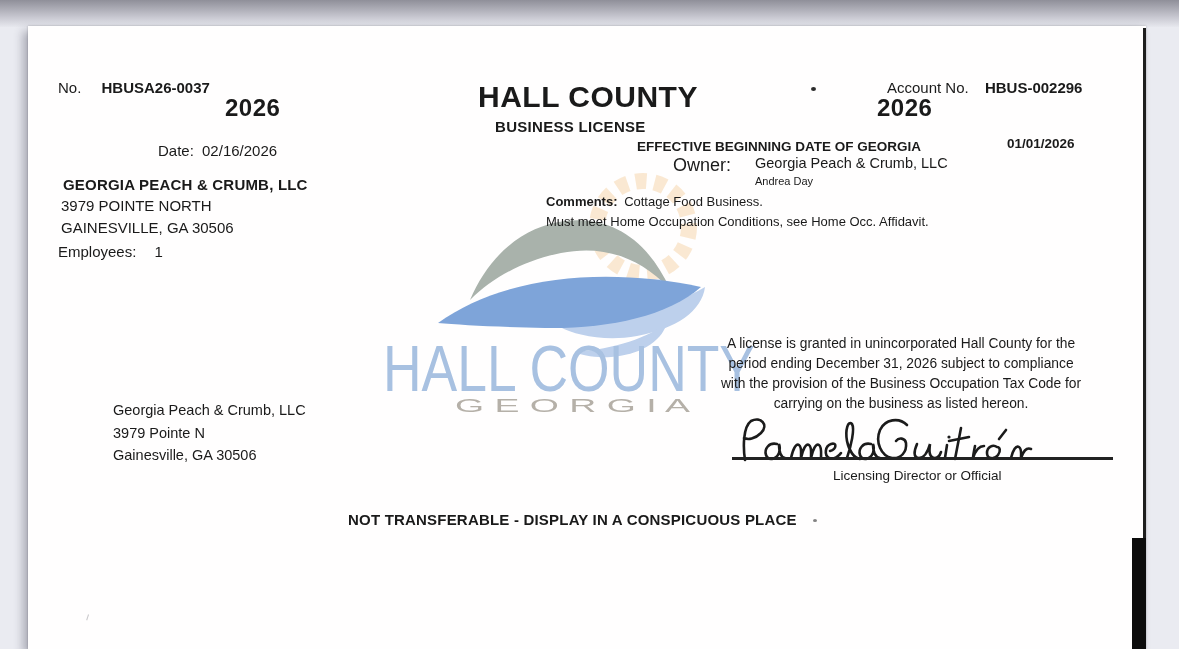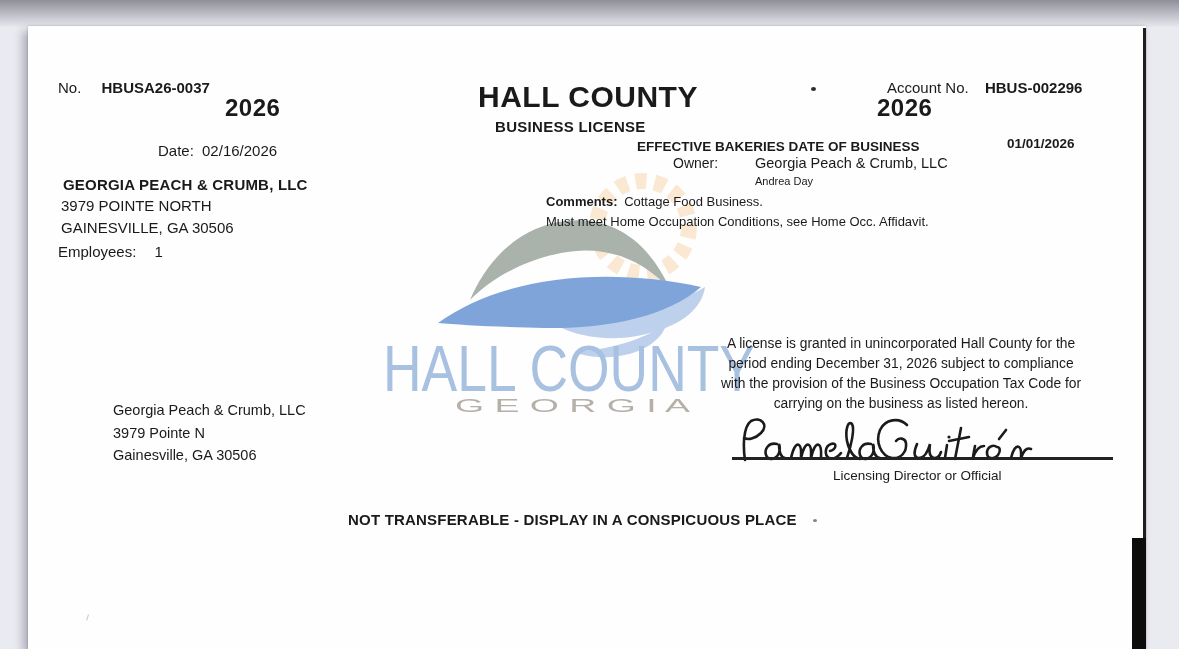--- a/index.html
+++ b/index.html
@@ -59,23 +59,23 @@
   <div class="abs t b" style="left:63px;top:176px;letter-spacing:.2px">GEORGIA PEACH &amp; CRUMB, LLC</div>
   <div class="abs t" style="left:61px;top:197px">3979 POINTE NORTH</div>
   <div class="abs t" style="left:61px;top:219px">GAINESVILLE, GA 30506</div>
   <div class="abs t" style="left:58px;top:243px">
     <span>Employees:</span>
     <span class="b" style="margin-left:14px;font-weight:normal">1</span>
   </div>
 
   <div class="abs title" style="left:478px;top:80px">HALL COUNTY</div>
   <div class="abs sub" style="left:495px;top:118px">BUSINESS LICENSE</div>
-  <div class="abs small b" style="left:637px;top:139px">EFFECTIVE BAKERIES DATE OF BUSINESS</div>
+  <div class="abs small b" style="left:637px;top:139px">EFFECTIVE BEGINNING DATE OF GEORGIA</div>
   <div class="abs small b" style="left:1007px;top:136px">01/01/2026</div>
-  <div class="abs" style="left:673px;top:155px;font-size:14px">Owner:</div>
+  <div class="abs" style="left:673px;top:155px;font-size:18px">Owner:</div>
   <div class="abs" style="left:755px;top:155px;font-size:14.5px">Georgia Peach &amp; Crumb, LLC</div>
   <div class="abs" style="left:755px;top:175px;font-size:11px">Andrea Day</div>
   <div class="abs cmt" style="left:546px;top:194px">
     <span class="b">Comments:</span>
     <span style="margin-left:3px">Cottage Food Business.</span>
   </div>
   <div class="abs cmt" style="left:546px;top:214px">Must meet Home Occupation Conditions, see Home Occ. Affidavit.</div>
 
   <div class="abs t" style="left:887px;top:79px">
     <span>Account No.</span>

